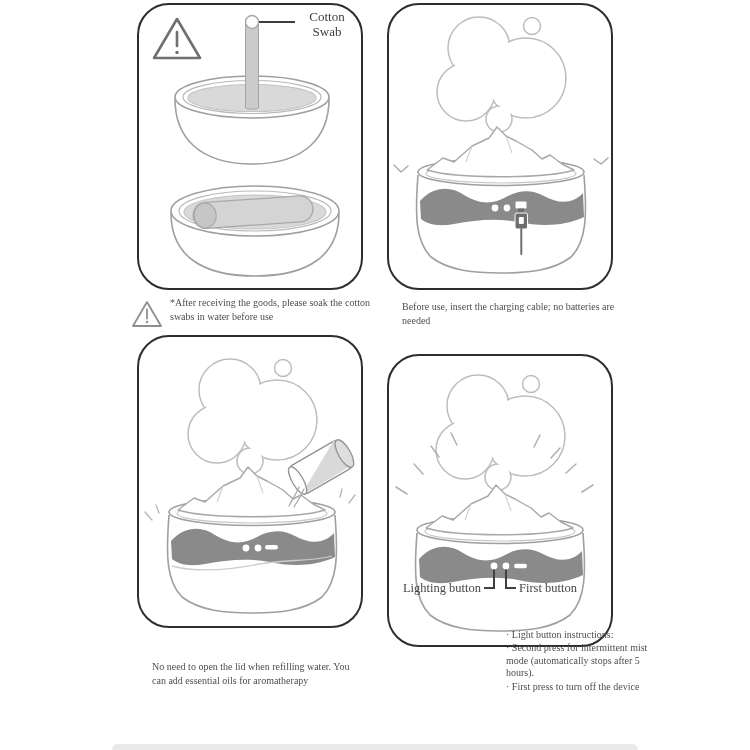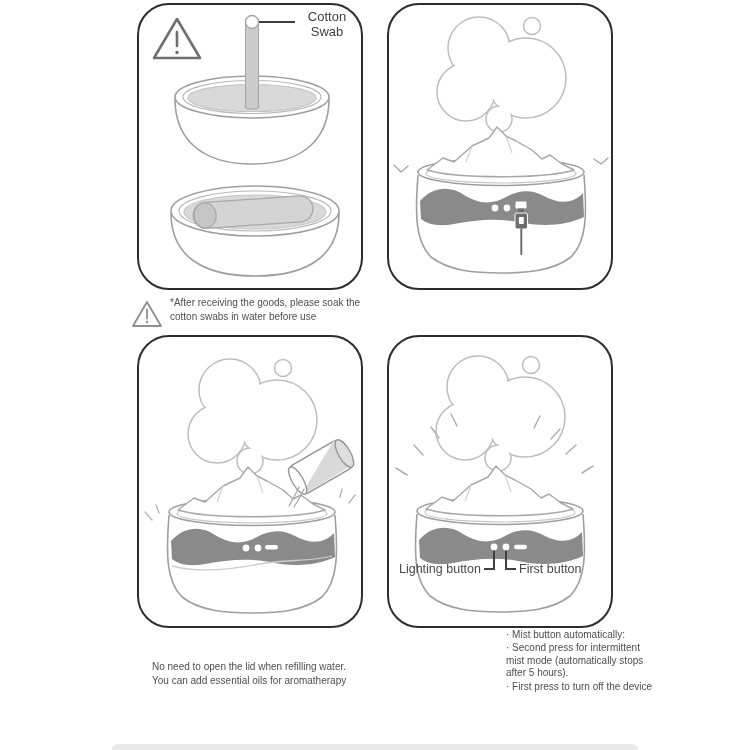--- a/index.html
+++ b/index.html
@@ -1,22 +1,22 @@
 <!DOCTYPE html>
 <html><head>
 <meta charset="utf-8">
 <style>
   html,body{margin:0;padding:0;background:#ffffff;}
   body{width:750px;height:750px;font-family:"Liberation Sans",sans-serif;}
-  .stage{position:relative;width:750px;height:750px;background:#ffffff;overflow:hidden;}
+  .stage{position:relative;width:750px;height:750px;background:#ffffff;overflow:hidden;font-family:Liberation Serif, serif;}
   .panel{position:absolute;box-sizing:border-box;background:#ffffff;border:2.4px solid #2d2d2d;border-radius:32px;}
   #panel-soak  {left:137px;top:3px;  width:226px;height:287px;}
   #panel-charge{left:387px;top:3px;  width:226px;height:287px;}
   #panel-refill{left:137px;top:335px;width:226px;height:293px;}
-  #panel-buttons{left:387px;top:335px;width:226px;height:293px;}
+  #panel-buttons{left:387px;top:354px;width:226px;height:293px;}
   .art{position:absolute;left:0;top:0;width:100%;height:100%;}
   .caption{position:absolute;color:#4e4e4e;font-size:10px;line-height:13.5px;}
   #caption-soak  {left:170px;top:296px;width:200px;}
   #caption-charge{left:402px;top:300px;width:232px;}
   #caption-refill{left:152px;top:660px;width:204px;}
   .instr-col{position:absolute;color:#4e4e4e;font-size:10px;line-height:12.4px;}
   #col-light{left:362px;top:637px;width:138px;}
   #col-mist {left:506px;top:629px;width:152px;}
   .instr-item{margin:0 0 1px 0;}
   .callout{position:absolute;left:157px;top:5px;width:62px;text-align:center;
@@ -139,23 +139,24 @@
     <div class="btn-label" id="lbl-mist">First button</div>
   </section>
 
   <svg id="warn-small" viewBox="0 0 34 31">
     <path d="M 17,4 L 3,28 L 31,28 Z" fill="none" stroke="#8f8f8f" stroke-width="1.8" stroke-linejoin="round"></path>
     <path d="M 17,11.5 L 17,20.5" stroke="#8f8f8f" stroke-width="1.8" stroke-linecap="round"></path>
     <circle cx="17" cy="24" r="1.2" fill="#8f8f8f"></circle>
   </svg>
 
   <div class="caption" id="caption-soak">*After receiving the goods, please soak the cotton swabs in water before use</div>
+  <div class="caption" id="caption-charge">Before use, insert the charging cable; no batteries are needed</div>
   <div class="caption" id="caption-refill">No need to open the lid when refilling water. You can add essential oils for aromatherapy</div>
 
 
   <div class="instr-col" id="col-mist">
-    <div class="instr-item">· Mist button automatically:</div>
+    <div class="instr-item">· Light button instructions:</div>
     <div class="instr-item">· Second press for intermittent mist mode (automatically stops after 5 hours).</div>
     <div class="instr-item">· First press to turn off the device</div>
   </div>
 
   <div id="bottom-strip"></div>
 </div>
 
 </body></html>

